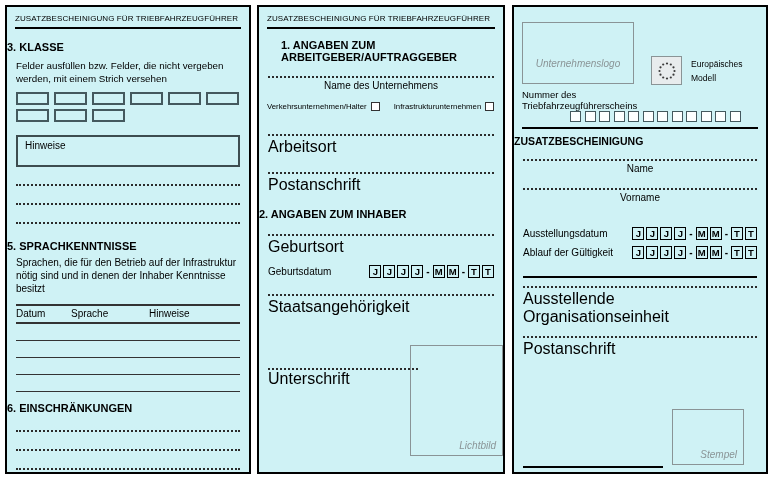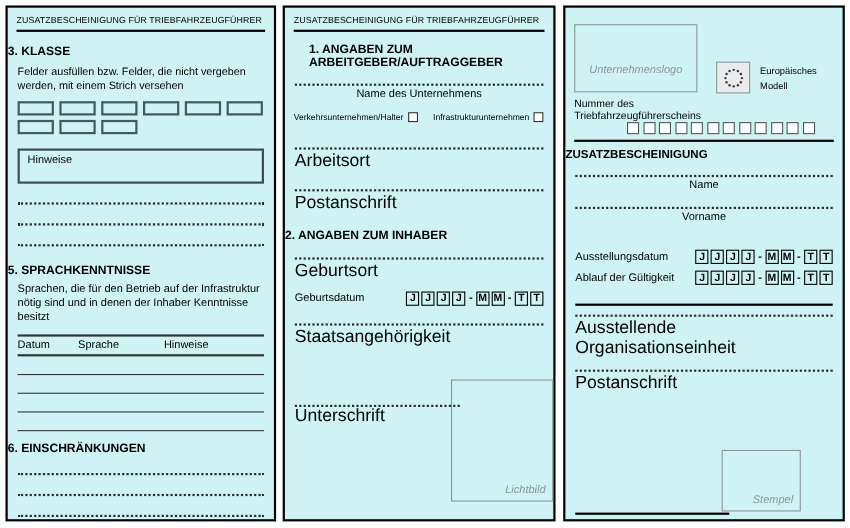--- a/index.html
+++ b/index.html
@@ -73,21 +73,21 @@
   .num-label { position: absolute; left: 8px; top: 83px; font-size: 9.5px; line-height: 1.15; }
   .numboxes { position: absolute; left: 56px; top: 104px; display: flex; gap: 3.5px; }
   .numbox { width: 11px; height: 11px; border: 1.5px solid #44595e; background: #fdffff; }
 
   .thick-rule { margin: 0 8px; border-bottom: 2px solid #000; }
   .r-title { margin-top: 6px; font-size: 10.5px; }
   .r-par { margin: 6px 9px 0; font-size: 9.7px; line-height: 1.34; text-align: justify; }
   .r-dates { margin-top: 24px; }
   .solid-rule { margin: 17px 9px 0; border-bottom: 2px solid #000; }
 
-  .stamp-box { position: absolute; left: 142px; top: 402px; width: 72px; height: 56px; border: 1.5px solid #8a9496; }
+  .stamp-box { position: absolute; left: 158px; top: 402px; width: 72px; height: 56px; border: 1.5px solid #8a9496; }
   .bottom-line { position: absolute; left: 9px; top: 459px; width: 140px; border-bottom: 2px solid #000; } .mt10 { margin-top: 10px; } .mt12 { margin-top: 12px; }
   .mt14 { margin-top: 14px; } .mt16 { margin-top: 16px; }
 </style>
 </head>
 <body>
 
 <div class="panel" id="panel-left">
   <div class="panel-header">ZUSATZBESCHEINIGUNG FÜR TRIEBFAHRZEUGFÜHRER</div>
   <div class="header-rule"></div>
 

